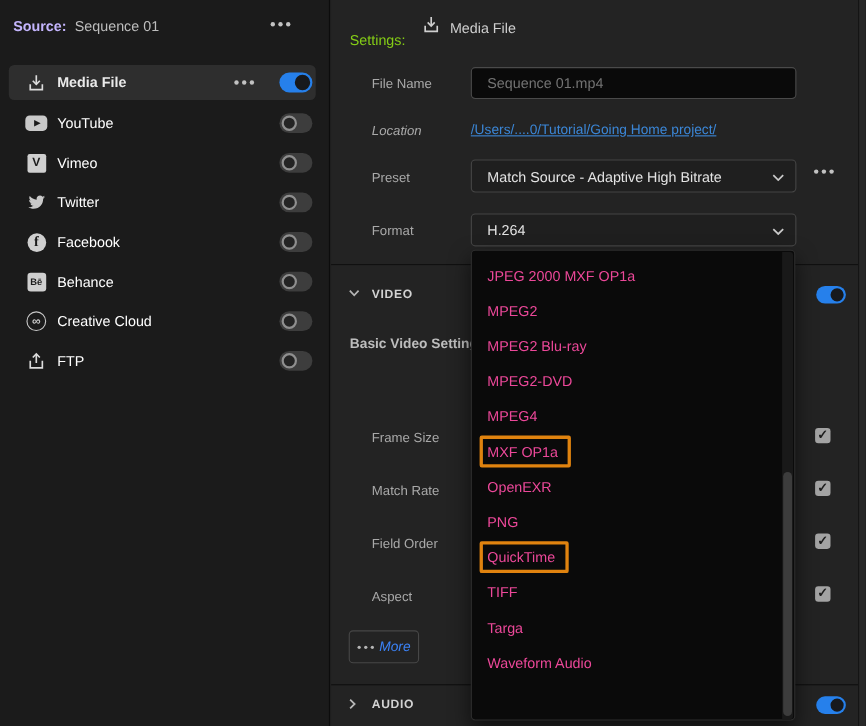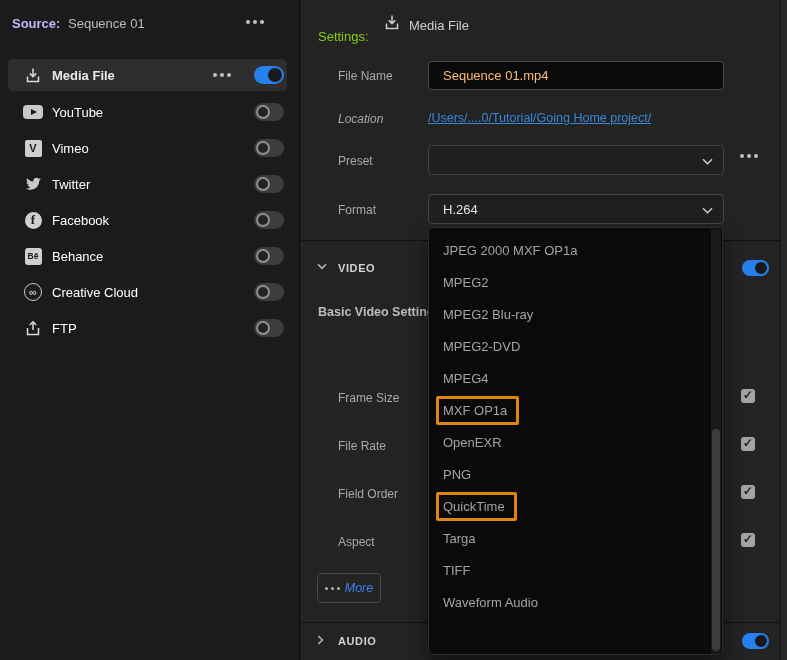--- a/index.html
+++ b/index.html
@@ -56,21 +56,21 @@
                  background:#282828; border-left:1px solid #141414; }
   .hdiv { position:absolute; left:0; width:479px; height:1px; background:#101010; }
 
   .set-label { position:absolute; left:17px; top:18px; font-size:13px; font-weight:normal; color:#84cc16;margin-top:11px; }
   .set-icon  { position:absolute; left:82px; top:13px; }
   .set-value { position:absolute; left:108px; top:18px; font-size:13px; color:#cfcfcf; }
 
   .fld-label { position:absolute; left:37px; font-size:12px; color:#a9a9a9; }
   .text-input { position:absolute; left:127px; width:296px; height:29px;
                 background:#0a0a0a; border:1px solid #4a4a4a; border-radius:4px;
-                padding:0 14px; font-size:13px; color:#fdba74; font-family:inherit; outline:none; }
+                padding:0 14px; font-size:13px; color:#737373; font-family:inherit; outline:none; }
   .link { position:absolute; left:127px; font-size:12.5px; color:var(--link);
           text-decoration:underline; cursor:pointer; white-space:nowrap; }
   .select { position:absolute; left:127px; width:296px; height:30px; background:#1f1f1f;
             border:1px solid #454545; border-radius:4px; display:flex; align-items:center;
             padding:0 30px 0 14px; font-size:13px; color:#e3e3e3; cursor:pointer; }
   .select .chev { position:absolute; right:10px; top:12px; }
   .preset-dots { position:absolute; left:439px; top:154px; cursor:pointer; }
 
   .sec-chev { position:absolute; left:16px; cursor:pointer; }
   .sec-title { position:absolute; left:37px; font-size:11px; font-weight:bold;
@@ -87,21 +87,21 @@
               background:transparent; border:1px solid #474747; border-radius:4px;
               display:flex; align-items:center; justify-content:center; gap:5px; cursor:pointer; }
   .more-btn .dots i { width:3px; height:3px; background:#b5b5b5; }
   .more-btn .more-txt { font-size:12.5px; font-style:italic; color:#3b82f6; }
 
   
   .dropdown { position:absolute; left:428px; top:227px; width:295px; height:428px;
               background:#0a0a0a; border:1px solid #2d2d2d; border-radius:4px;
               box-shadow:0 8px 18px rgba(0,0,0,.55); z-index:20; padding-top:6px; }
   .fmt-option { height:32px; display:flex; align-items:center; padding-left:14px;
-                font-size:13px; color:#a3a3a3; cursor:pointer; }
+                font-size:13px; color:#ec4899; cursor:pointer; }
   .opt-text { display:inline-block; border:3px solid transparent; border-radius:2px;
               padding:4px 9px 4px 4px; margin-left:-7px; white-space:nowrap; }
   .fmt-option.hl .opt-text { border-color:var(--orange); }
   .dd-track { position:absolute; right:1px; top:1px; width:10px; height:425px;
               background:#191919; border-radius:0 3px 3px 0; }
   .dd-thumb { position:absolute; right:2px; top:201px; width:8px; height:222px;
               background:#3c3c3c; border-radius:4px; cursor:pointer; }
 
   svg { display:block; }
 </style>
@@ -226,20 +226,21 @@
   <span class="set-value">Media File</span>
 
   <span class="fld-label" style="top:69px;">File Name</span>
   <input class="text-input" style="top: 61px;" value="Sequence 01.mp4">
 
   <span class="fld-label" style="top:112px;font-style:italic;">Location</span>
   <span class="link" style="top:111px;">/Users/....0/Tutorial/Going Home project/</span>
 
   <span class="fld-label" style="top:154px;">Preset</span>
   <div class="select" style="top:145px;">
+    <span>Match Source - Adaptive High Bitrate</span>
     <span class="chev">
       <svg width="11" height="7" viewBox="0 0 11 7" fill="none" stroke="#c9c9c9" stroke-width="1.6">
           <path d="M1 1.3 5.5 5.7 10 1.3"></path>
         </svg>
     </span>
   </div>
   <span class="dots preset-dots">
       <i></i>
       <i></i>
       <i></i>
@@ -265,21 +266,21 @@
   <span class="sec-title" style="top:262px;">VIDEO</span>
   <span class="toggle sm sec-toggle on" style="top:260px;">
       <span class="knob"></span>
     </span>
 
   <span class="sub-title" style="top:305px;">Basic Video Settings</span>
 
   <span class="fld-label" style="top:391px;">Frame Size</span>
   <span class="checkbox on" style="top:389px;"></span>
 
-  <span class="fld-label" style="top:439px;">File Rate</span>
+  <span class="fld-label" style="top:439px;">Match Rate</span>
   <span class="checkbox on" style="top:437px;"></span>
 
   <span class="fld-label" style="top:487px;">Field Order</span>
   <span class="checkbox on" style="top:485px;"></span>
 
   <span class="fld-label" style="top:535px;">Aspect</span>
   <span class="checkbox on" style="top:533px;"></span>
 
   <div class="more-btn">
     <span class="dots">
@@ -327,23 +328,23 @@
   <div class="fmt-option">
       <span class="opt-text">OpenEXR</span>
     </div>
   <div class="fmt-option">
       <span class="opt-text">PNG</span>
     </div>
   <div class="fmt-option hl">
       <span class="opt-text">QuickTime</span>
     </div>
   <div class="fmt-option">
+      <span class="opt-text">TIFF</span>
+    </div>
+  <div class="fmt-option">
       <span class="opt-text">Targa</span>
-    </div>
-  <div class="fmt-option">
-      <span class="opt-text">TIFF</span>
     </div>
   <div class="fmt-option">
       <span class="opt-text">Waveform Audio</span>
     </div>
   <div class="dd-track"></div>
   <div class="dd-thumb"></div>
 </div>
 
 </body></html>

